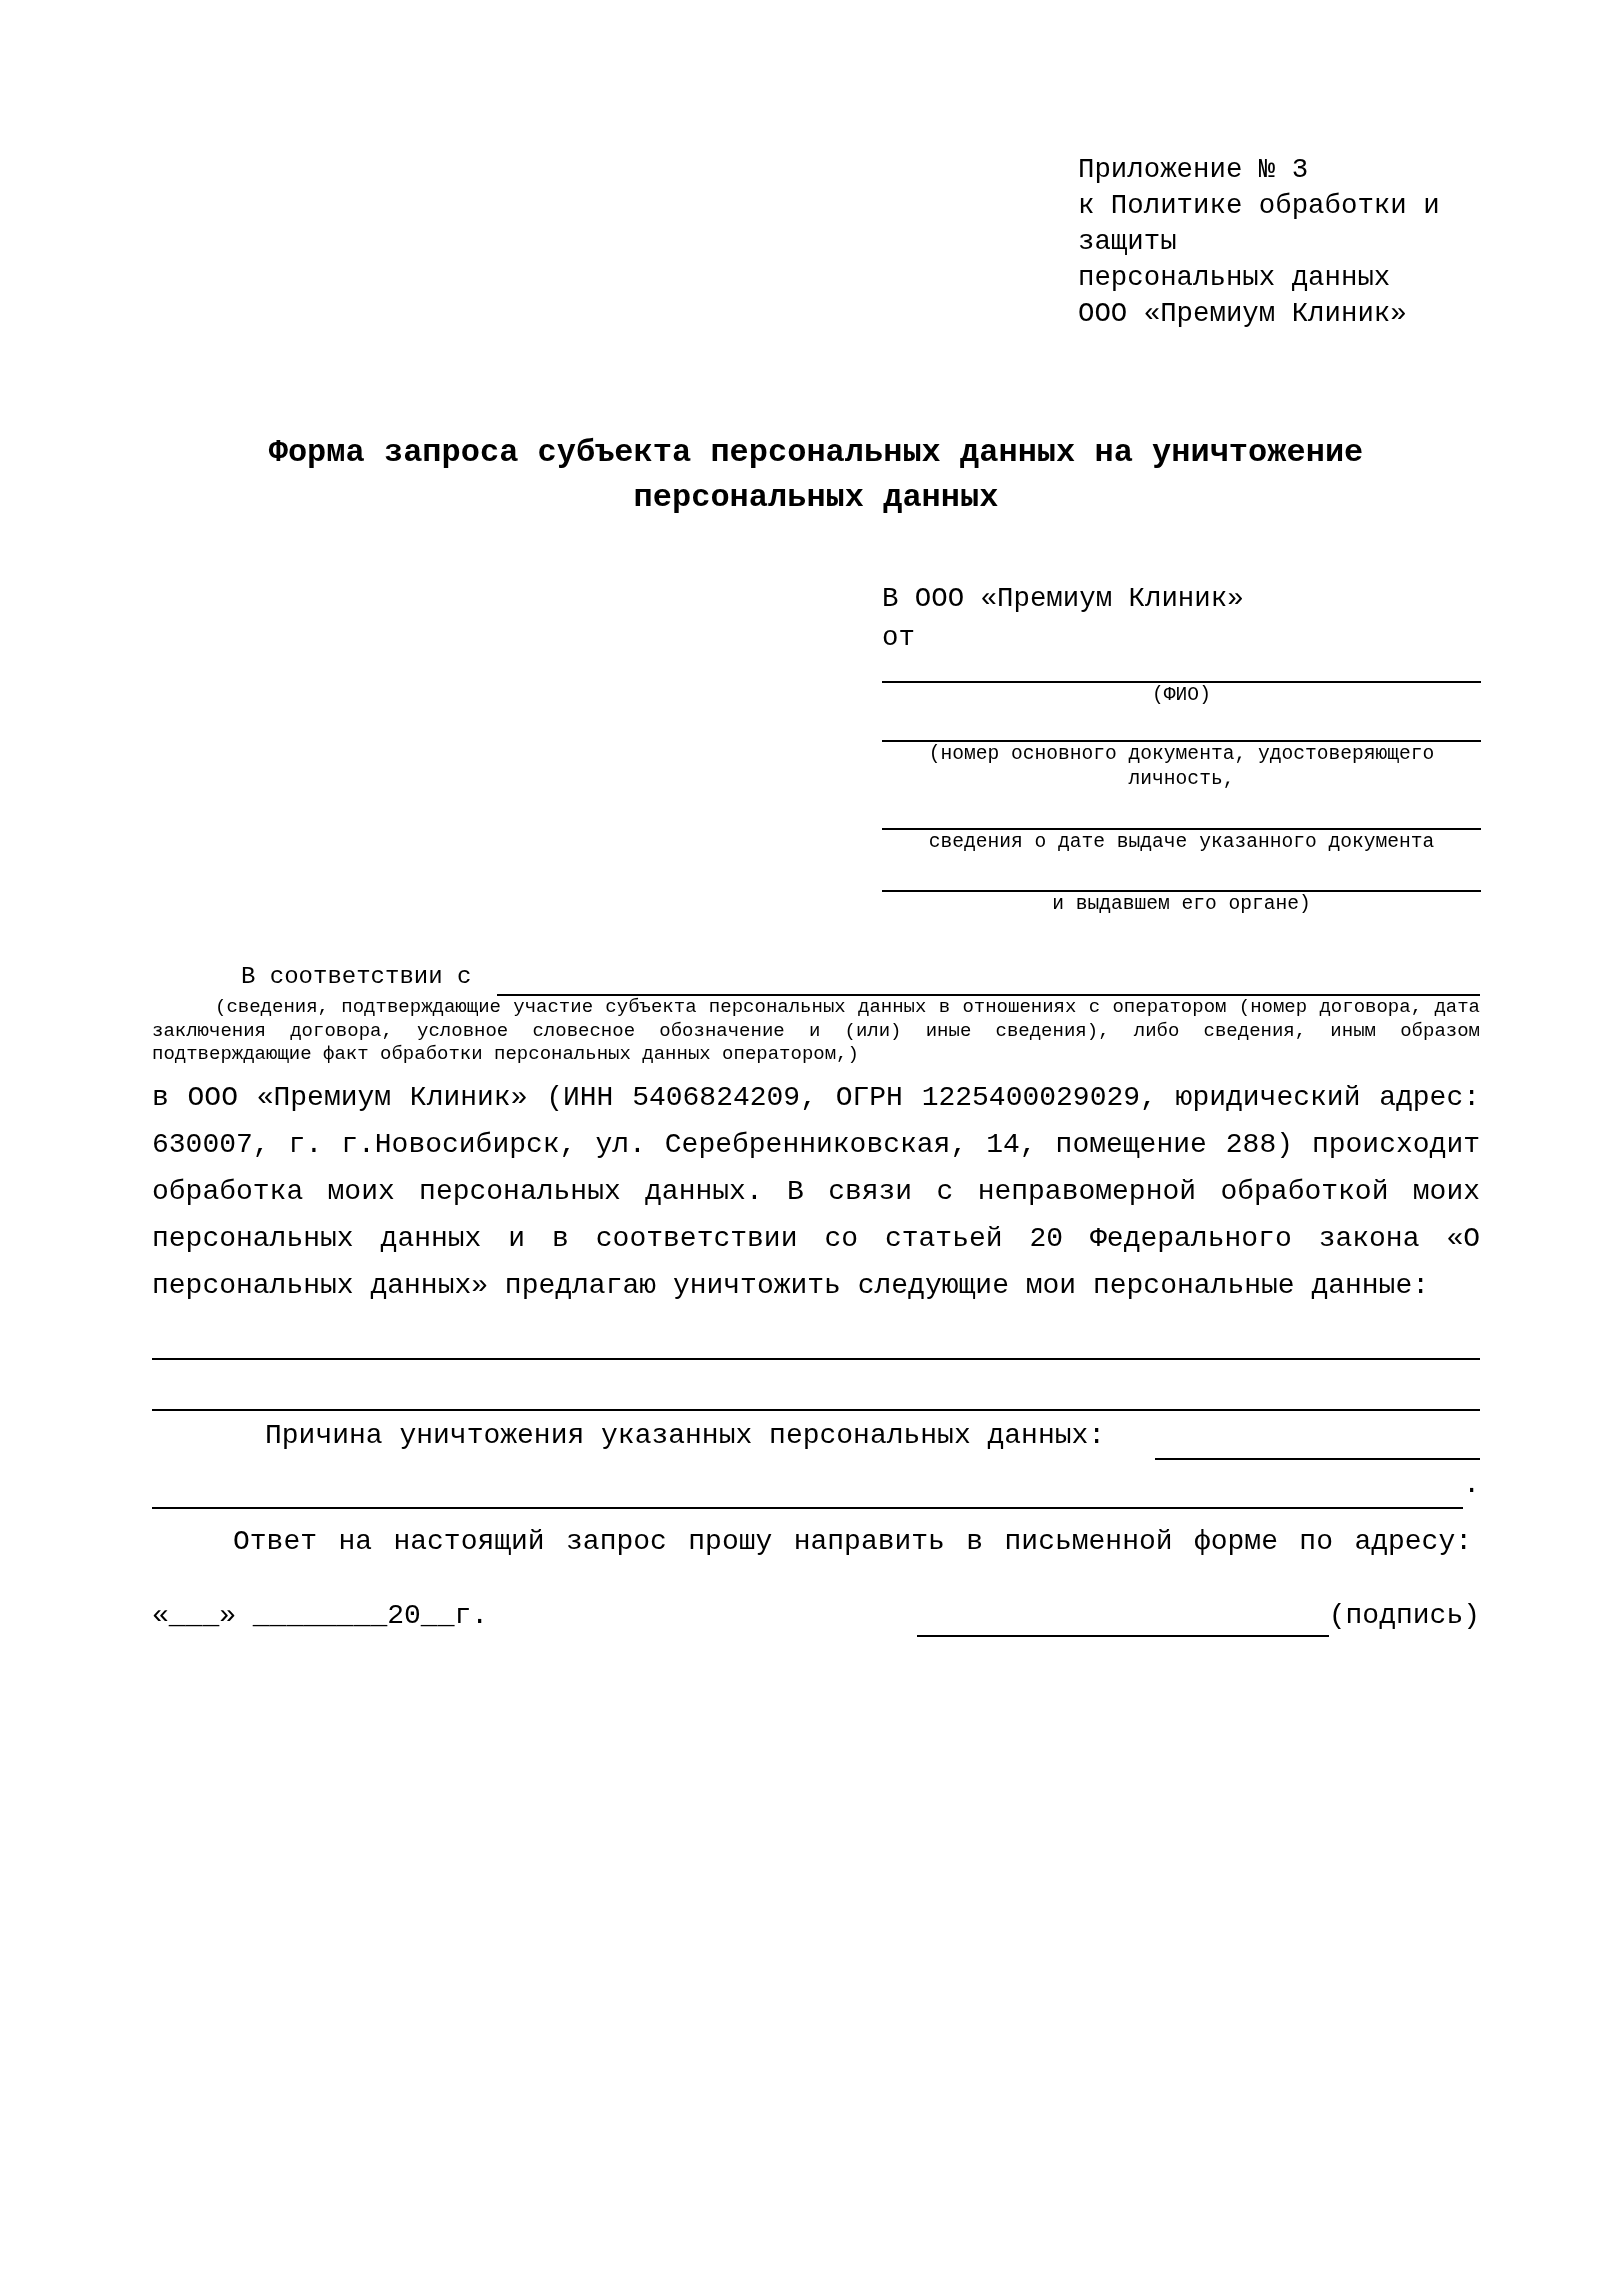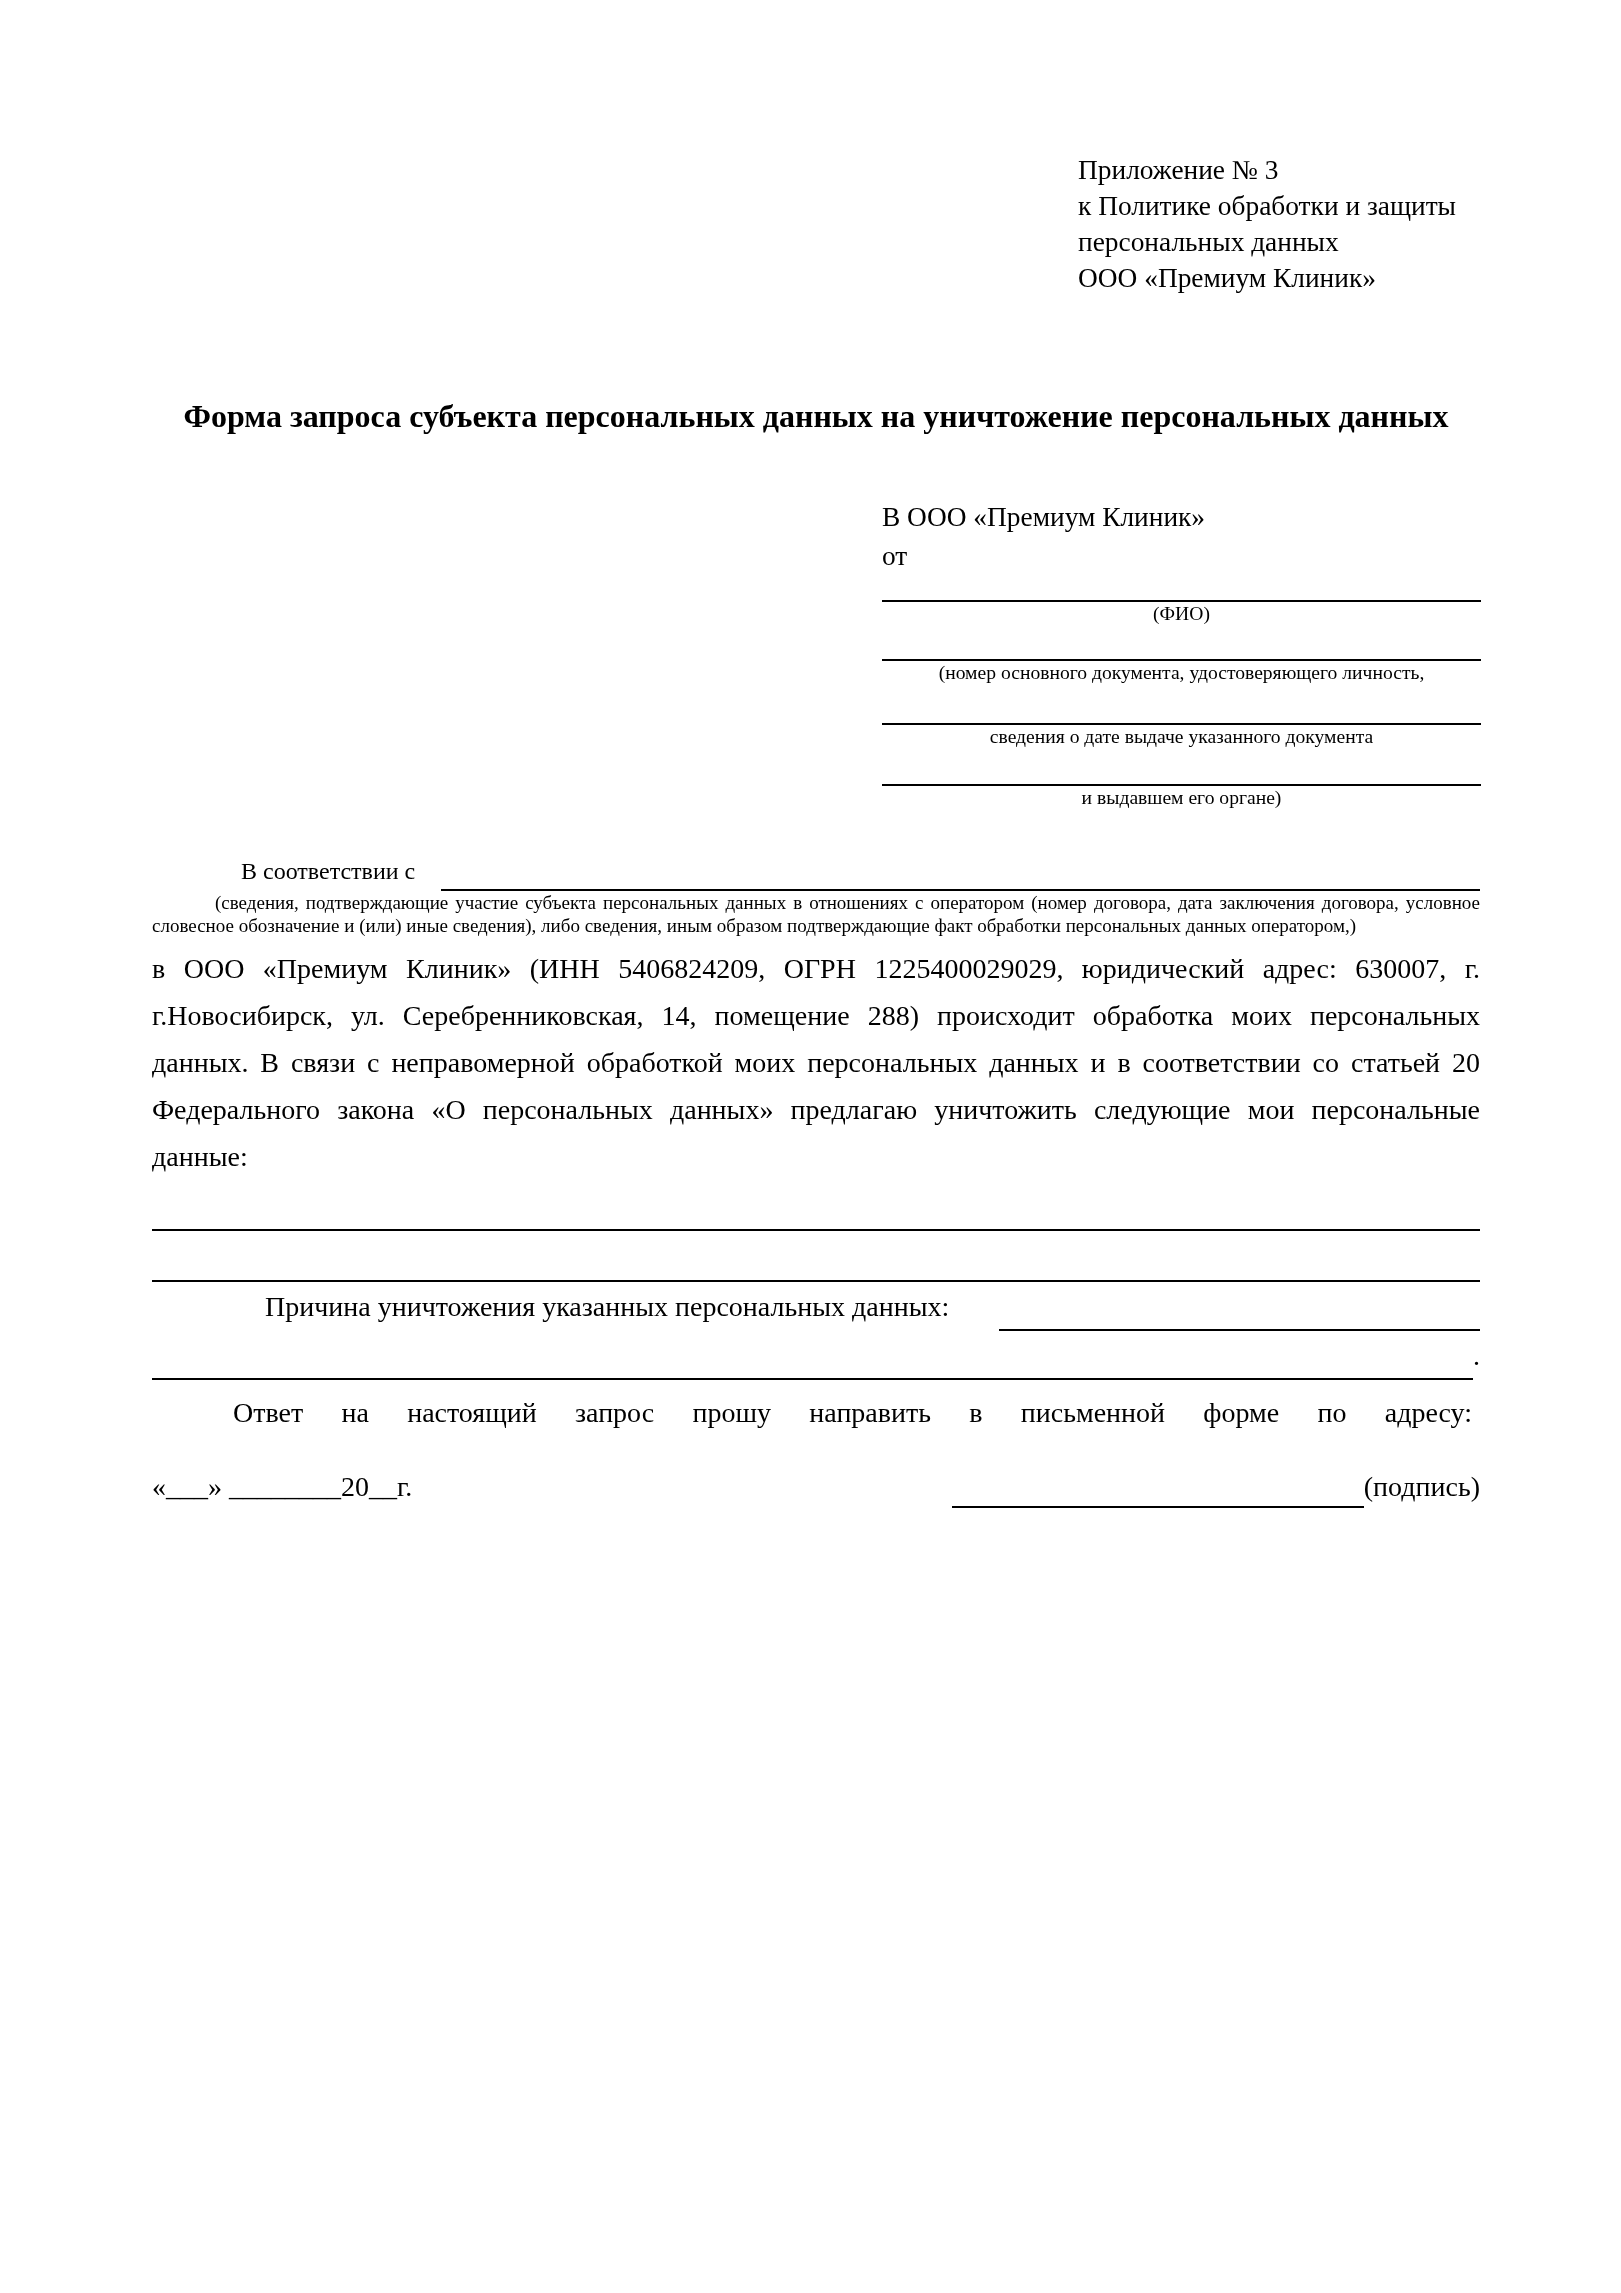--- a/index.html
+++ b/index.html
@@ -7,21 +7,21 @@
     padding: 0;
     background: #808080;
   }
   .page {
     position: relative;
     width: 1621px;
     height: 2294px;
     margin: 0 auto;
     background: #ffffff;
     color: #000000;
-    font-family: Liberation Serif, serif;
+    font-family: Liberation Mono, monospace;
     box-sizing: border-box;
     padding: 152px 141px 0 152px;
   }
   
   .header-block {
     margin-left: 926px;
     font-size: 27.4px;
     line-height: 36px;
   }
   

